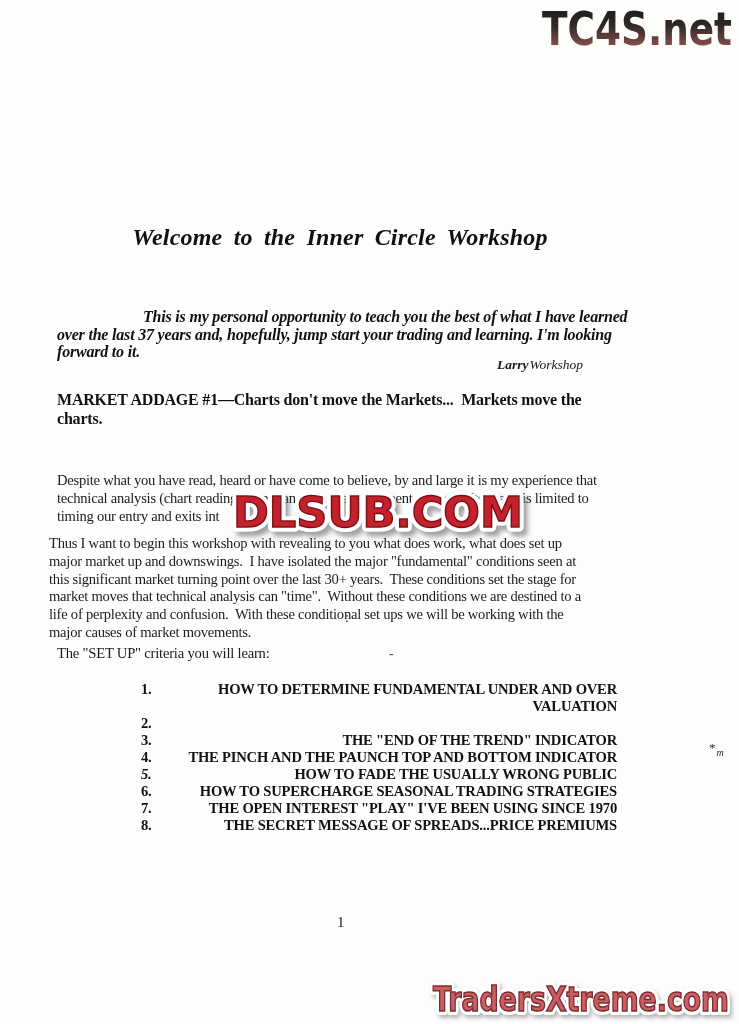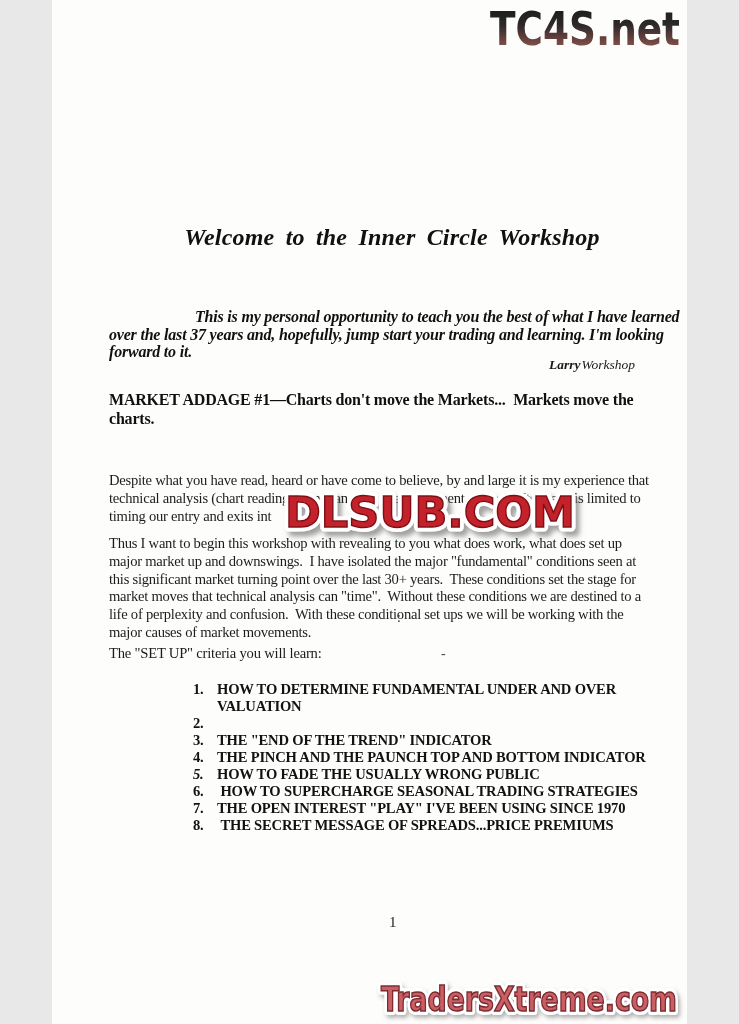--- a/index.html
+++ b/index.html
@@ -1,18 +1,18 @@
 <!DOCTYPE html>
 <html><head>
 <meta charset="utf-8">
 <style>
   html,body{margin:0;padding:0;background:#e8e8e8;}
   .page{
     position:relative;
-    width:635px;height:1024px;
+    width:739px;height:1024px;
     margin:0 auto;
     background:#fdfdfc;
     font-family:"Liberation Serif", serif;
     color:#1b1b1b;
     overflow:hidden;
   }
   
   .tc4s-logo{position:absolute;top:1px;right:0;}
   .dlsub-badge{position:absolute;top:482px;left:222px;}
   .traders-badge{position:absolute;top:971px;right:0;}
@@ -32,32 +32,32 @@
   .intro .first{padding-left:86px;}
   .signature{position:absolute;top:357px;left:497px;font-size:13.5px;font-style:italic;color:#181818;}
   .signature .first-name{font-weight:bold;margin-right:1px;}
   .adage{
     position:absolute;top:390px;left:57px;width:590px;
     font-size:16px;font-weight:bold;
     line-height:19px;letter-spacing:-.2px;color:#101010;
   }
   .body-par{font-size:14.6px;line-height:17.8px;letter-spacing:-.25px;color:#1c1c1c;}
   .par-despite{position:absolute;top:464px;left:57px;width:600px;margin-top:8px;}
-  .par-thus{position:absolute;top:535px;left:57px;width:600px;}
+  .par-thus{position:absolute;top:535px;left:49px;width:600px;}
   .setup-line{position:absolute;top:645px;left:57px;font-size:14.6px;letter-spacing:-.2px;}
   
   .workshop-list{
     position:absolute;top:681px;left:141px;width:520px;
     list-style:none;margin:0;padding:0;
     font-size:14.6px;font-weight:bold;line-height:17px;
     letter-spacing:-.2px;color:#121212;
   }
   .workshop-item{display:flex;}
   .workshop-item .num{width:24px;flex:0 0 24px;}
-  .workshop-item .txt{width:452px;white-space:pre-wrap;}
+  .workshop-item .txt{width:452px;white-space:pre-wrap;text-align:right;}
   .workshop-item.italic-num .num{font-style:italic;}
   
   .artifact{position:absolute;color:#4a4a4a;font-size:14px;}
   .artifact-colon{top:610px;left:345px;color:#333;}
   .artifact-dash{top:646px;left:389px;}
   .margin-mark{position:absolute;top:740px;left:709px;color:#2a2a2a;font-size:13px;}
   .margin-mark .sub{font-size:10px;font-style:italic;position:relative;top:4px;left:1px;}
   .page-number{position:absolute;top:914px;left:337px;font-size:15px;color:#222;}
 </style>
 </head>

